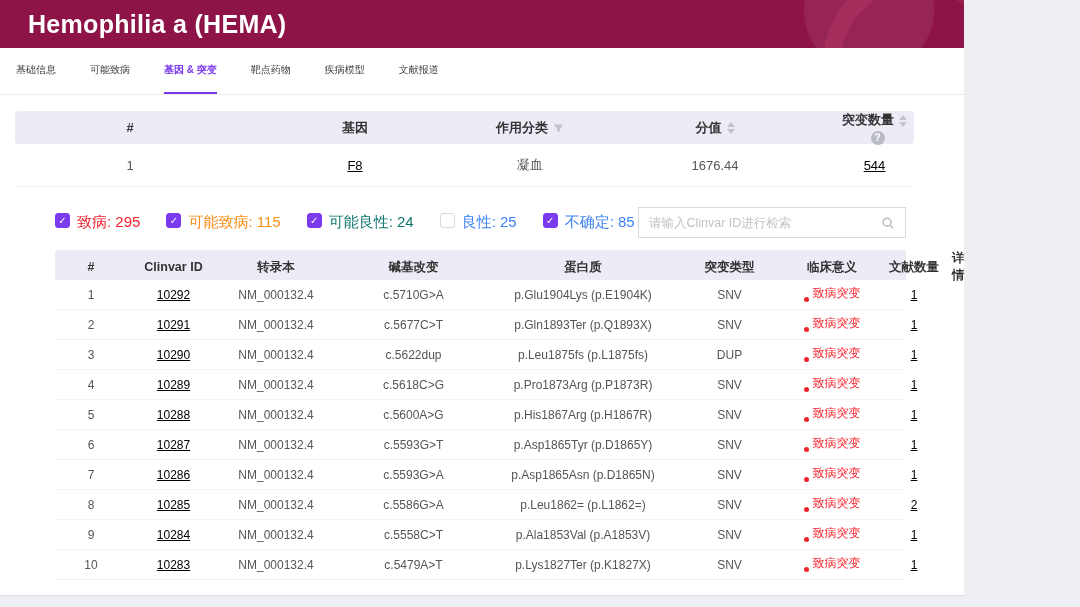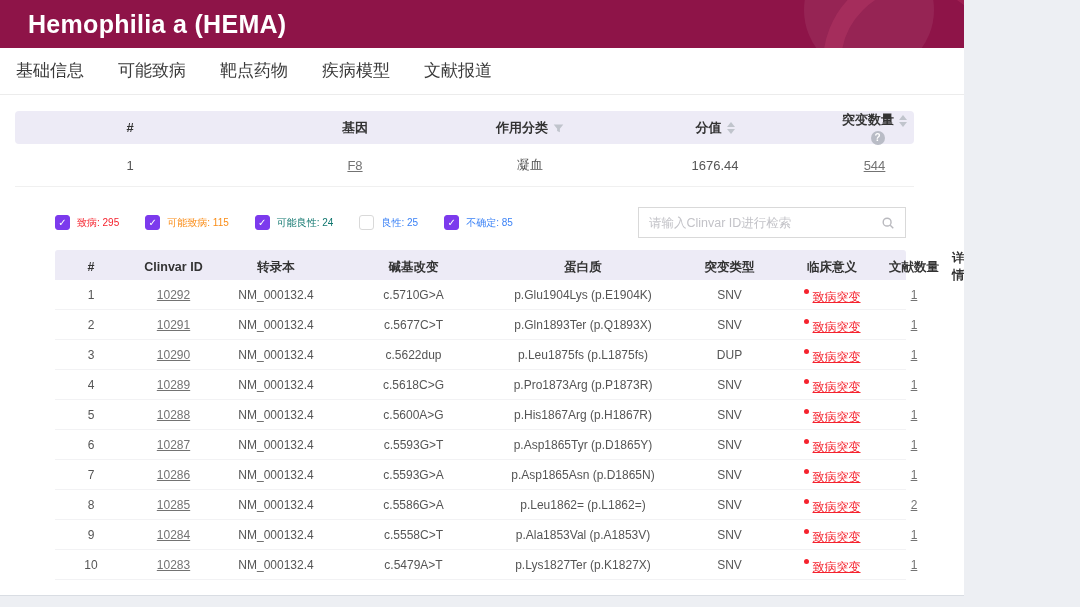--- a/index.html
+++ b/index.html
@@ -25,46 +25,46 @@
     border-radius:50%; border:18px solid rgba(255,100,140,0.15);
   }
   .banner h1 { color:#fff; font-size:25px; font-weight:bold; letter-spacing:0.3px; }
 
   
   .tabbar {
     height:47px; border-bottom:1px solid #ececec; display:flex; align-items:stretch;
     padding:0 16px; gap:34px; background:#fff;
   }
   .tab {
-    display:flex; align-items:center; font-size:17px; color:#3a3a3a;
+    display:flex; align-items:center; font-size:10px; color:#3a3a3a;
     border-bottom:2px solid transparent; cursor:pointer; white-space:nowrap;
   }
   .tab.active { color:#7c3aed; font-weight:bold; border-bottom-color:#7c3aed; }
 
   
   .gene-table { margin:16px 50px 0 15px; }
   .gt-grid { display:grid; grid-template-columns:230px 220px 130px 240px 1fr; align-items:center; text-align:center; }
   .gt-head { background:#edebf6; height:33px; border-radius:4px; font-size:13px; font-weight:bold; color:#333; }
   .gt-row  { height:43px; border-bottom:1px solid #f0f0f0; font-size:13px; color:#555; }
 
-  a.plink { color:#737373; text-decoration:underline; cursor:pointer; }
+  a.plink { color:#000000; text-decoration:underline; cursor:pointer; }
 
   .hicon { display:inline-flex; vertical-align:middle; margin-left:5px; align-items:center; }
   .sorter { display:inline-flex; flex-direction:column; gap:2px; margin-left:5px; vertical-align:middle; }
   .caret-up { width:0; height:0; border-left:4px solid transparent; border-right:4px solid transparent; border-bottom:5px solid #c0c4cc; }
   .caret-down { width:0; height:0; border-left:4px solid transparent; border-right:4px solid transparent; border-top:5px solid #c0c4cc; }
   .qmark {
     display:inline-flex; width:14px; height:14px; border-radius:50%; background:#b9bcc6;
     color:#fff; font-size:10px; align-items:center; justify-content:center; margin-left:6px; vertical-align:middle;
   }
 
   
   .filterbar { margin:20px 58px 0 55px; display:flex; align-items:center; }
   .filters { display:flex; align-items:center; gap:26px; }
-  .filter { display:flex; align-items:flex-end; gap:7px; cursor:pointer; font-size:10px; }
+  .filter { display:flex; align-items:flex-start; gap:7px; cursor:pointer; font-size:15px; }
   .cb {
     width:15px; height:15px; border:1px solid #d9d9d9; border-radius:3px; background:#fff;
     display:inline-flex; align-items:center; justify-content:center; flex:none;
   }
   .cb.checked { background:#7c3aed; border-color:#7c3aed; }
   .cb.checked::after { content:"✓"; color:#fff; font-size:10px; line-height:1; }
   .flabel.red    { color:#f5222d; }
   .flabel.orange { color:#fa8c16; }
   .flabel.green  { color:#0f766e; }
   .flabel.dark   { color:#3b82f6; }
@@ -79,21 +79,21 @@
   }
   .searchbox input::placeholder { color:#c3c3c8; }
 
   
   .mut-table { margin:12px 58px 0 55px; }
   .mt-grid { display:grid; grid-template-columns:72px 93px 112px 163px 176px 117px 88px 76px 1fr; align-items:center; text-align:center; }
   .mt-head { background:#edebf6; height:30px; border-radius:3px 3px 0 0; font-size:12.5px; font-weight:bold; color:#333; }
   .mt-row { height:30px; border-bottom:1px solid #f2f2f4; font-size:12px; color:#555; }
   .mt-row .td { overflow:hidden; white-space:nowrap; }
 
-  .sig { color:#f5222d; text-decoration:underline; display:inline-flex; align-items:flex-start; gap:4px; }
+  .sig { color:#f5222d; display:inline-flex; align-items:flex-end; gap:4px; }
   .dot { width:5px; height:5px; border-radius:50%; background:#f5222d; display:inline-block; flex:none; }
 
   .ext-btn { display:inline-flex; cursor:pointer; }
 
   
   .vscroll {
     position:absolute; left:1024px; top:240px; width:7px; height:348px;
     background:#f3f3f5; border-radius:4px;
   }
   .vscroll .thumb { position:absolute; top:0; left:0; width:7px; height:82px; background:#d0d0d6; border-radius:4px; }
@@ -103,20 +103,21 @@
 
 <div class="page">
 
   <div class="banner">
     <h1>Hemophilia a (HEMA)</h1>
   </div>
 
   <div class="tabbar">
     <div class="tab">基础信息</div>
     <div class="tab">可能致病</div>
+    <div class="tab active">基因 &amp; 突变</div>
     <div class="tab">靶点药物</div>
     <div class="tab">疾病模型</div>
     <div class="tab">文献报道</div>
   </div>
 
   <div class="gene-table">
     <div class="gt-grid gt-head">
       <div>#</div>
       <div>基因</div>
       <div>

